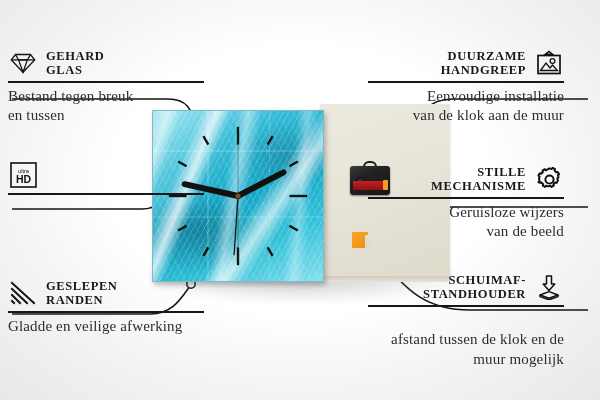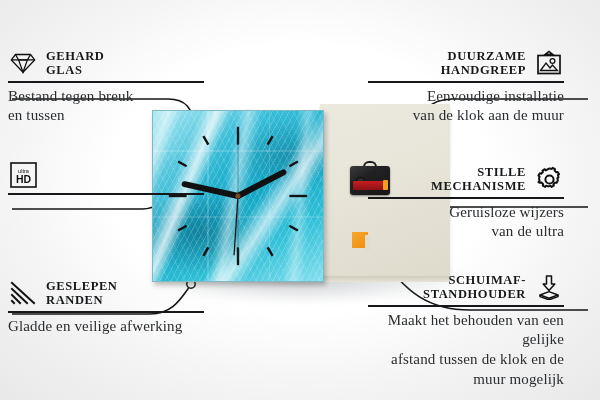--- a/index.html
+++ b/index.html
@@ -310,38 +310,38 @@
         </svg>
       </span>
       <span class="f-title">
         <span>STILLE</span><br>
         <span>MECHANISME</span>
       </span>
     </div>
     <div class="f-rule"></div>
     <div class="f-sub">
       <span>Geruisloze wijzers</span><br>
-      <span>van de ultra</span>
+      <span>van de beeld</span>
     </div>
   </div>
 
   <div class="feature right" id="feat-standhouder">
     <div class="f-head">
       <span class="f-icon">
         <svg width="28" height="26" viewBox="0 0 28 26" fill="none" stroke="#111" stroke-width="1.5">
           <path d="M11.5 2h5v8h3.3L14 16.4 8.2 10h3.3z" stroke-linejoin="round"></path>
           <path d="M14 17.6 5 21l9 3.2 9-3.2z" stroke-linejoin="round"></path>
           <path d="M5 21v1.6l9 3.2 9-3.2V21" stroke-linejoin="round"></path>
         </svg>
       </span>
       <span class="f-title">
         <span>SCHUIMAF-</span><br>
         <span>STANDHOUDER</span>
       </span>
     </div>
     <div class="f-rule"></div>
     <div class="f-sub">
-      <span>Maakt het behouden van een gelijke</span><br>
+      <br>
       <span>afstand tussen de klok en de muur mogelijk</span>
     </div>
   </div>
 
 </div>
 
 </body></html>

